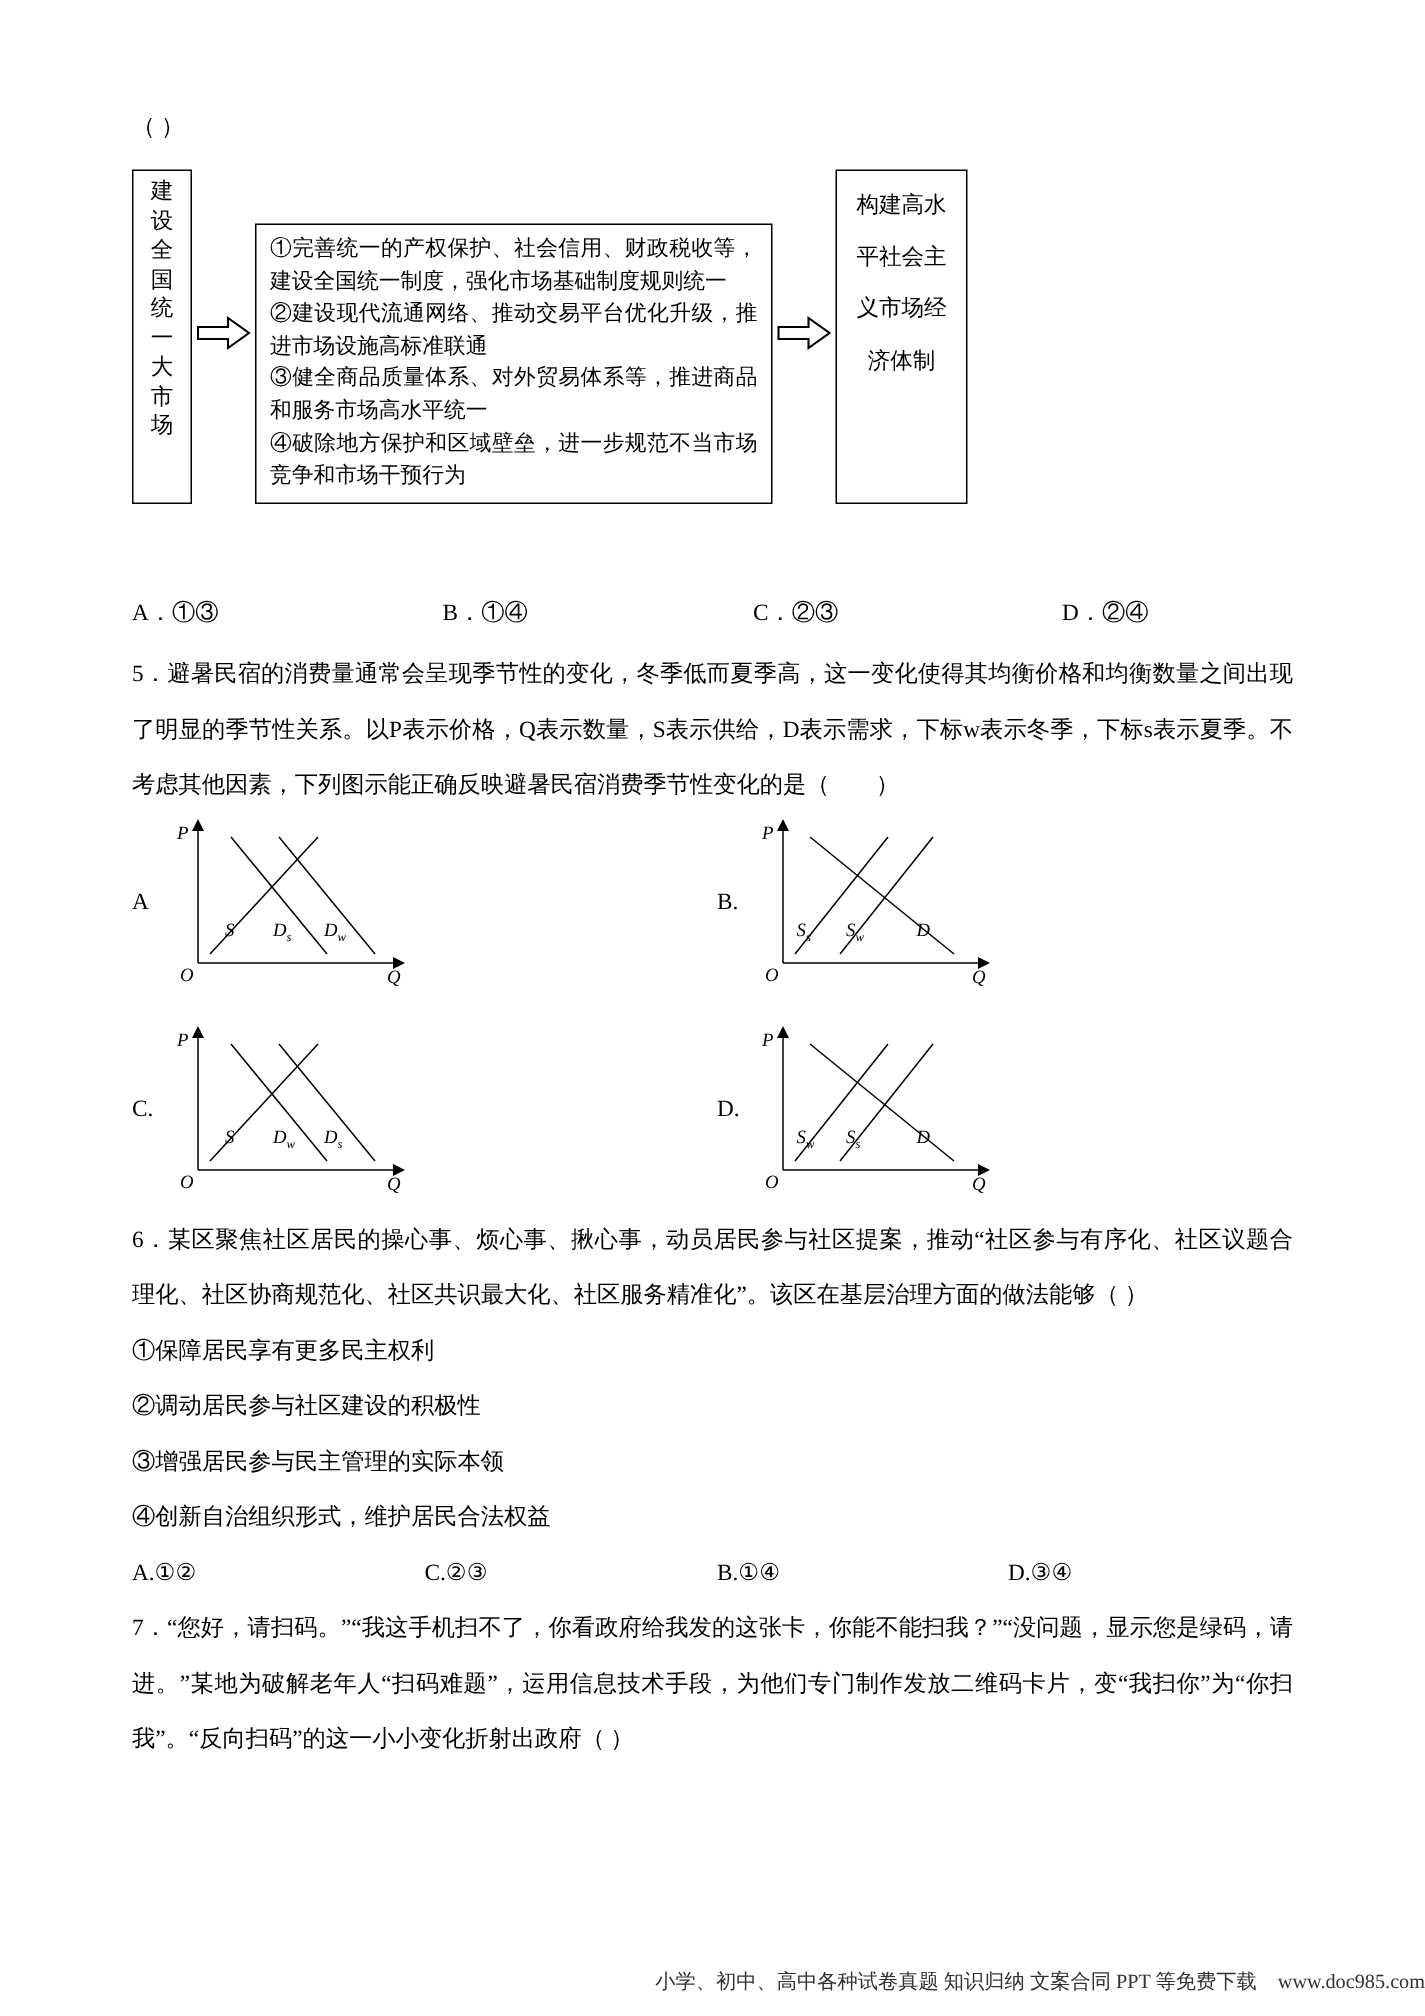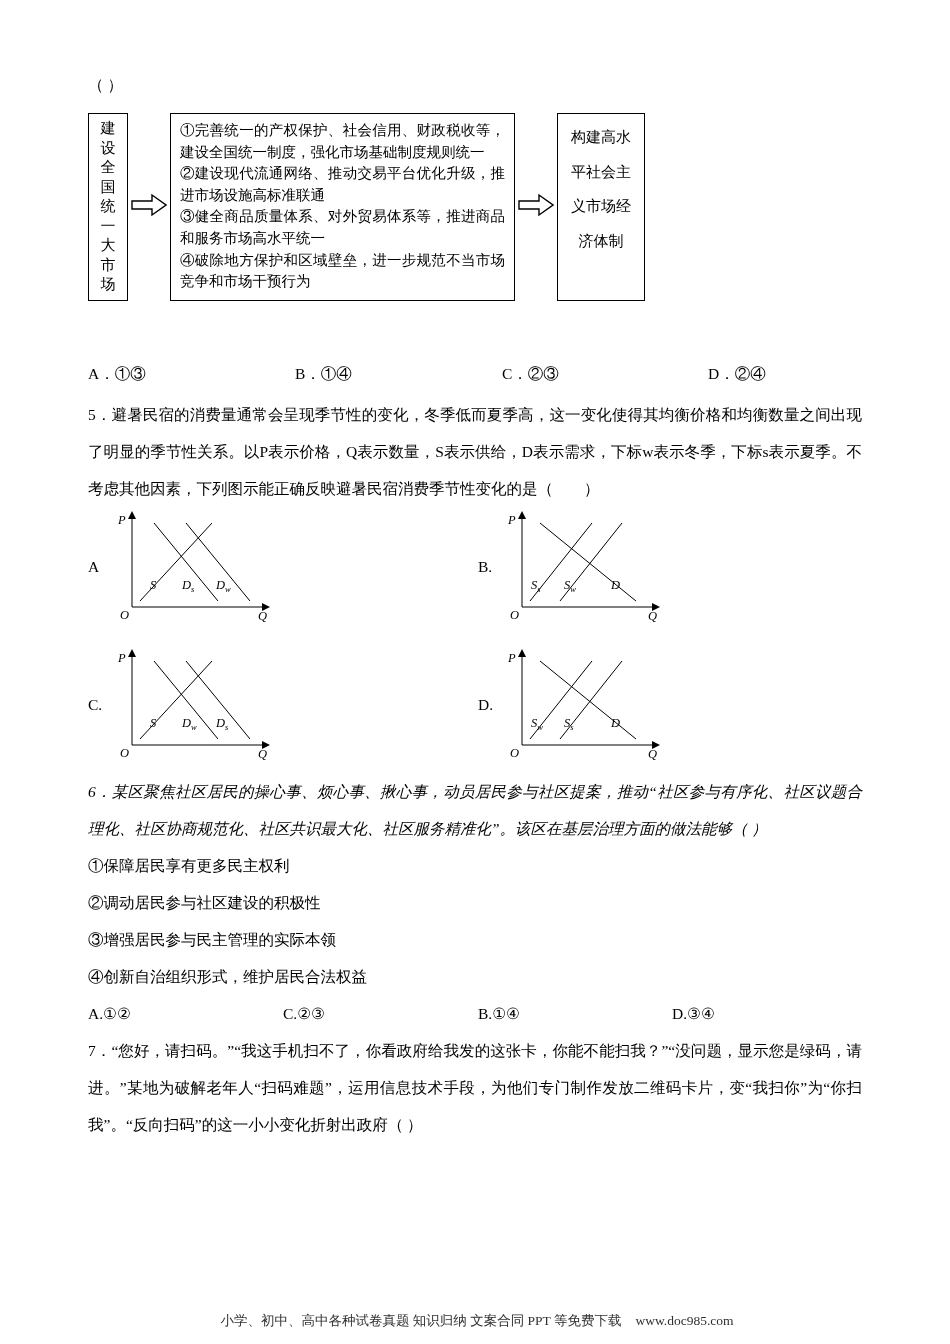--- a/index.html
+++ b/index.html
@@ -18,21 +18,21 @@
   
   .diagram { display: flex; align-items: stretch; margin-top: 10px; }
   .dbox { border: 1.6px solid #000; }
   .left-box {
     width: 40px; padding: 5px 8px;
     font-size: 15px; line-height: 19.5px;
     word-break: break-all; text-align: center;
   }
   .mid-box {
     width: 345px; padding: 6px 9px;
-    font-size: 14.5px; line-height: 21.6px;
+    font-size: 14.5px; line-height: 21.6px; margin-top: 36px;
   }
   .mid-box p { margin: 0; text-align: justify; }
   .right-box {
     width: 88px; padding: 6px 11px;
     font-size: 15px; line-height: 34.5px;
     word-break: break-all; text-align: center;
   }
   .flow-arrow { align-self: center; margin: 0 3px; flex: 0 0 auto; }
   
   .opt-row {
@@ -48,25 +48,25 @@
   .graph { display: flex; align-items: center; }
   .g-letter { width: 26px; font-size: 15.5px; flex: 0 0 auto; }
   .graph svg { display: block; }
   .graph line, .graph polyline { stroke: #000; stroke-width: 1; fill: none; }
   .graph polygon { fill: #000; }
   .graph text {
     font-family: "Liberation Serif", "DejaVu Serif", serif;
     font-size: 12.5px; font-style: italic; fill: #000;
   }
   .graph .sub { font-size: 8.5px; }
-  .q6-stem { margin-top: 12px; font-style: italic; }
+  .q6-stem { margin-top: 12px; }
   
   .footer {
     position: absolute; left: 4px; right: 0; bottom: 14px;
-    text-align: center; font-size: 13.5px; color: #303030; margin-top: 48px;
+    text-align: right; font-size: 13.5px; color: #303030; margin-top: 48px;
   }
   .footer a { color: #303030; text-decoration: none; margin-left: 14px; }
 </style>
 </head>
 <body>
 
 <div class="page">
 
   <p class="body-text">（    ）</p>
 

